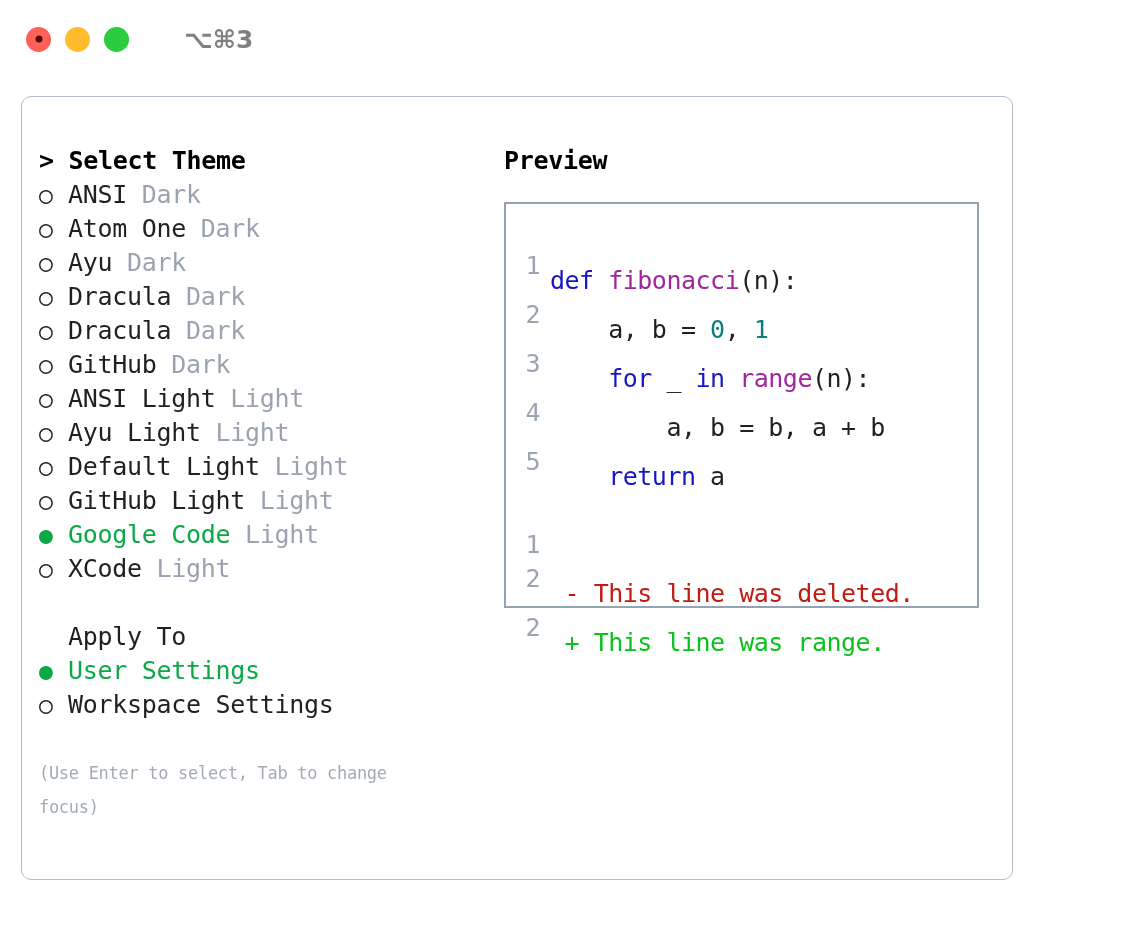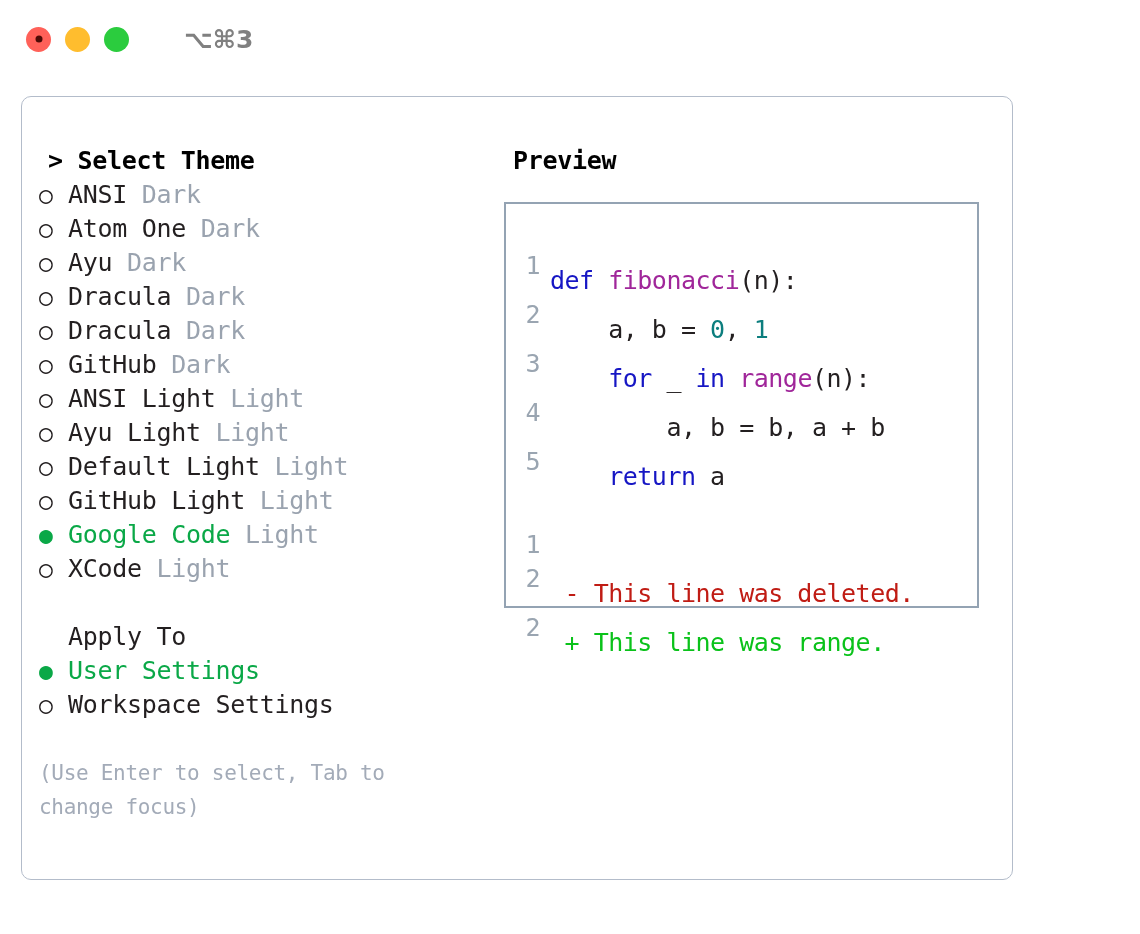--- a/index.html
+++ b/index.html
@@ -99,21 +99,20 @@
   }
 
   
   .section-head {
     font-size: 25px;
     font-weight: 700;
     color: #000000;
     letter-spacing: -0.3px;
     line-height: 34px;
     white-space: pre;
-    margin-left: 9px;
   }
   .section-head.preview {
     padding-left: 3px;
   }
 
   
   .opt {
     display: flex;
     align-items: baseline;
     font-size: 25px;
@@ -139,21 +138,21 @@
     letter-spacing: -0.3px;
     color: #231f20;
     padding-left: 29px;
     white-space: pre;
   }
 
   .spacer-sm { height: 34px; }
 
   .hint {
     margin-top: 34px;
-    font-size: 21px;
+    font-size: 17px;
     line-height: 34px;
     letter-spacing: -0.3px;
     color: #a3abb8;
     max-width: 400px;
     white-space: pre-wrap;
   }
 
   
   .preview-box {
     margin-top: 24px;

